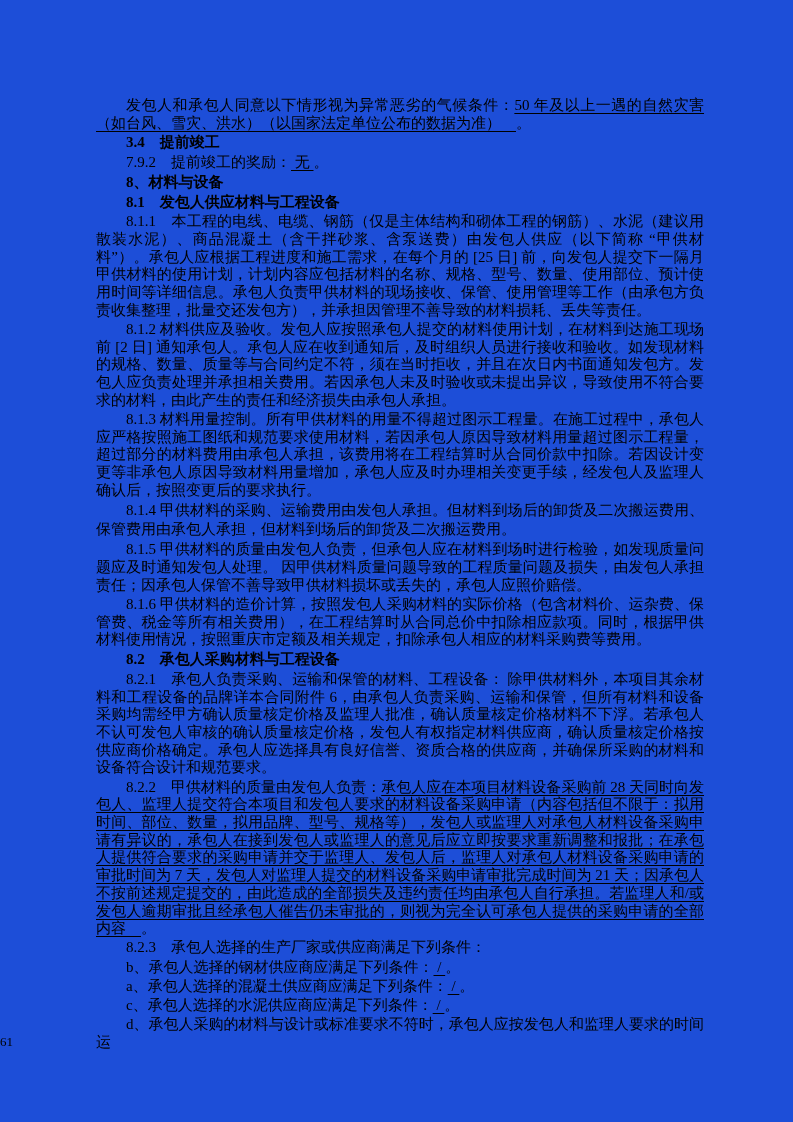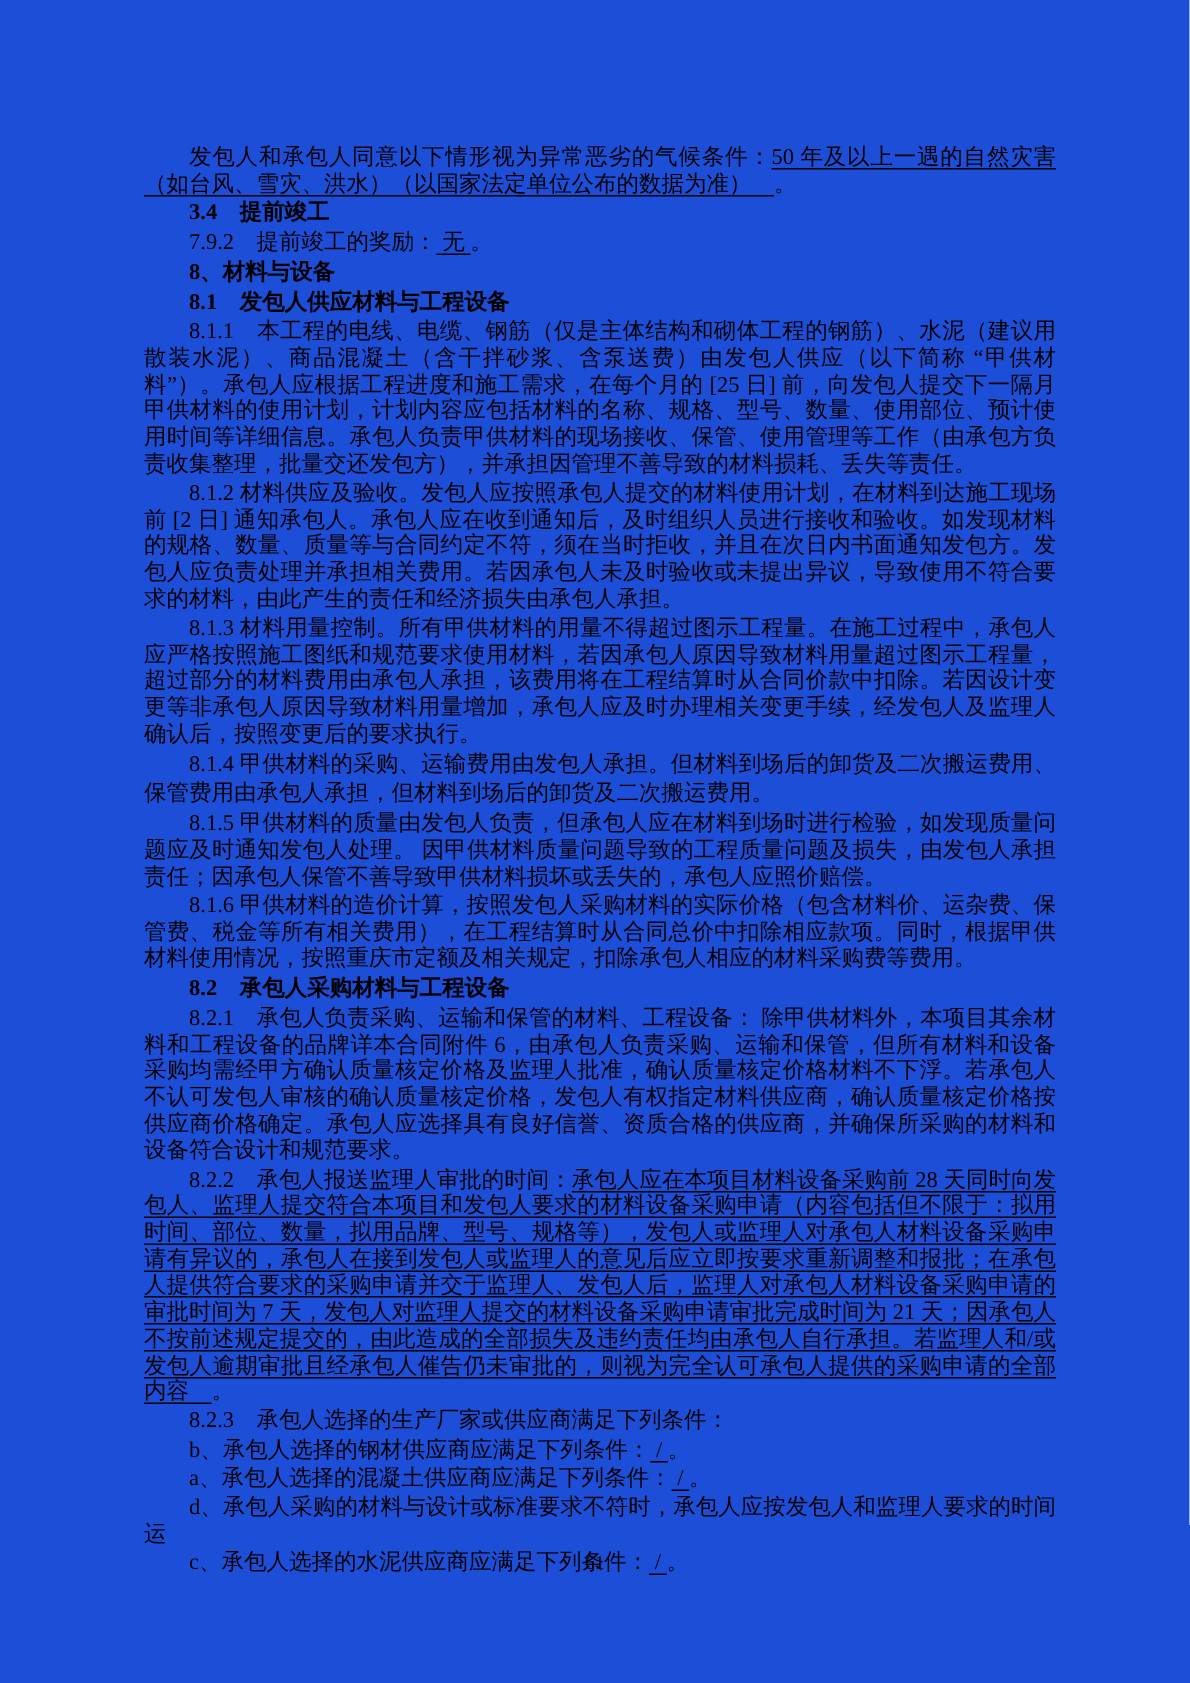--- a/index.html
+++ b/index.html
@@ -27,21 +27,20 @@
     text-indent: 2em;
   }
   .h { font-weight: bold; margin: 2px 0 2px 0 !important; }
   .u { text-decoration: underline; text-underline-offset: 3px; }
   .big { font-size: 15px; line-height: 19.5px; }
   .pagenum {
     position: absolute;
     top: 1034px;
     left: 0;
     width: 100%;
-    text-align: center;
     font-size: 13px;
   }
 </style>
 </head>
 <body>
 
 <div class="page">
   <div class="content">
 
     <p><span>发包人和承包人同意以下情形视为异常恶劣的气候条件：</span><span class="u">50 年及以上一遇的自然灾害（如台风、雪灾、洪水）（以国家法定单位公布的数据为准）　</span><span>。</span></p>
@@ -63,28 +62,28 @@
     <p><span class="big">8.1.4 甲供材料的采购、运输费用由发包人承担。但材料到场后的卸货及二次搬运费用、保管费用由承包人承担，</span><span>但材料到场后的卸货及二次搬运费用。</span></p>
 
     <p>8.1.5 甲供材料的质量由发包人负责，但承包人应在材料到场时进行检验，如发现质量问题应及时通知发包人处理。 因甲供材料质量问题导致的工程质量问题及损失，由发包人承担责任；因承包人保管不善导致甲供材料损坏或丢失的，承包人应照价赔偿。</p>
 
     <p>8.1.6 甲供材料的造价计算，按照发包人采购材料的实际价格（包含材料价、运杂费、保管费、税金等所有相关费用），在工程结算时从合同总价中扣除相应款项。同时，根据甲供材料使用情况，按照重庆市定额及相关规定，扣除承包人相应的材料采购费等费用。</p>
 
     <p class="h">8.2　承包人采购材料与工程设备</p>
 
     <p>8.2.1　承包人负责采购、运输和保管的材料、工程设备： 除甲供材料外，本项目其余材料和工程设备的品牌详本合同附件 6，由承包人负责采购、运输和保管，但所有材料和设备采购均需经甲方确认质量核定价格及监理人批准，确认质量核定价格材料不下浮。若承包人不认可发包人审核的确认质量核定价格，发包人有权指定材料供应商，确认质量核定价格按供应商价格确定。承包人应选择具有良好信誉、资质合格的供应商，并确保所采购的材料和设备符合设计和规范要求。</p>
 
-    <p><span>8.2.2　承包人报送监理人审批的时间：</span><span class="u">承包人应在本项目材料设备采购前 28 天同时向发包人、监理人提交符合本项目和发包人要求的材料设备采购申请（内容包括但不限于：拟用时间、部位、数量，拟用品牌、型号、规格等），发包人或监理人对承包人材料设备采购申请有异议的，承包人在接到发包人或监理人的意见后应立即按要求重新调整和报批；在承包人提供符合要求的采购申请并交于监理人、发包人后，监理人对承包人材料设备采购申请的审批时间为 7 天，发包人对监理人提交的材料设备采购申请审批完成时间为 21 天；因承包人不按前述规定提交的，由此造成的全部损失及违约责任均由承包人自行承担。若监理人和/或发包人逾期审批且经承包人催告仍未审批的，则视为完全认可承包人提供的采购申请的全部内容　</span><span>。</span></p>
+    <p><span>8.2.2　甲供材料的质量由发包人负责：</span><span class="u">承包人应在本项目材料设备采购前 28 天同时向发包人、监理人提交符合本项目和发包人要求的材料设备采购申请（内容包括但不限于：拟用时间、部位、数量，拟用品牌、型号、规格等），发包人或监理人对承包人材料设备采购申请有异议的，承包人在接到发包人或监理人的意见后应立即按要求重新调整和报批；在承包人提供符合要求的采购申请并交于监理人、发包人后，监理人对承包人材料设备采购申请的审批时间为 7 天，发包人对监理人提交的材料设备采购申请审批完成时间为 21 天；因承包人不按前述规定提交的，由此造成的全部损失及违约责任均由承包人自行承担。若监理人和/或发包人逾期审批且经承包人催告仍未审批的，则视为完全认可承包人提供的采购申请的全部内容　</span><span>。</span></p>
 
     <p>8.2.3　承包人选择的生产厂家或供应商满足下列条件：</p>
 
     <p><span>b、承包人选择的钢材供应商应满足下列条件：</span><span class="u">&nbsp;/&nbsp;</span><span>。</span></p>
 
     <p><span>a、承包人选择的混凝土供应商应满足下列条件：</span><span class="u">&nbsp;/&nbsp;</span><span>。</span></p>
 
+    <p><span>c、承包人选择的水泥供应商应满足下列条件：</span><span class="u">&nbsp;/&nbsp;</span><span>。</span></p>
+
     <p>d、承包人采购的材料与设计或标准要求不符时，承包人应按发包人和监理人要求的时间运</p>
-
-    <p><span>c、承包人选择的水泥供应商应满足下列条件：</span><span class="u">&nbsp;/&nbsp;</span><span>。</span></p>
 
   </div>
 
   <div class="pagenum">61</div>
 </div>
 
 </body></html>

